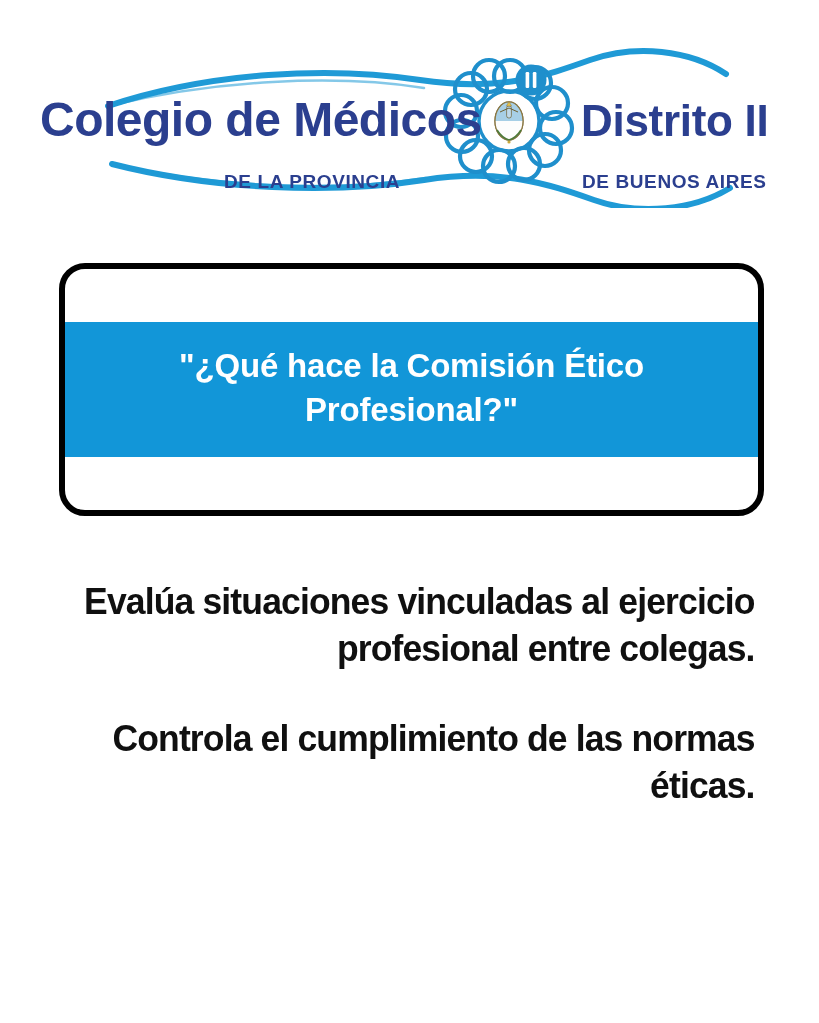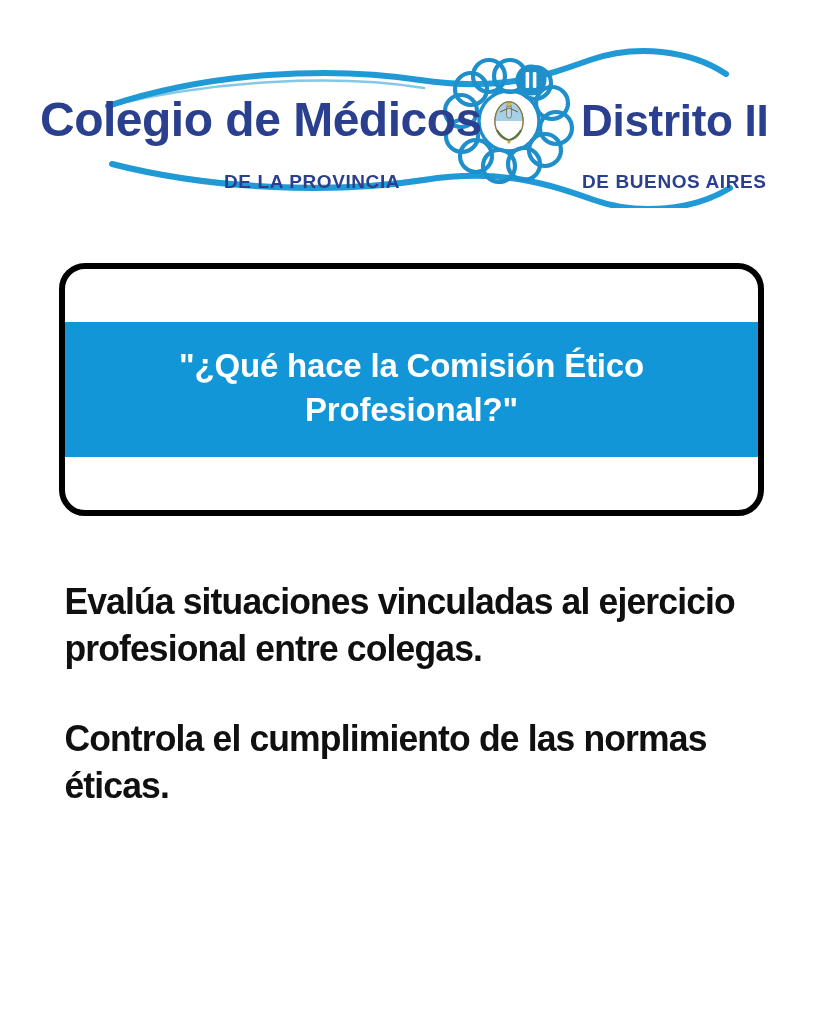--- a/index.html
+++ b/index.html
@@ -65,21 +65,21 @@
     letter-spacing: -0.2px;
     font-family: "Liberation Sans", "DejaVu Sans", sans-serif;
   }
 
   
   .body-copy {
     position: absolute;
     left: 50px;
     top: 578px;
     width: 719px;
-    text-align: left;
+    text-align: right;
   }
   .para {
     margin: 0;
     color: #101010;
     font-size: 37px;
     font-weight: bold;
     line-height: 1.28;
     letter-spacing: -0.9px;
     font-family: "Liberation Sans", "DejaVu Sans", sans-serif;
     transform: scaleX(0.96);

